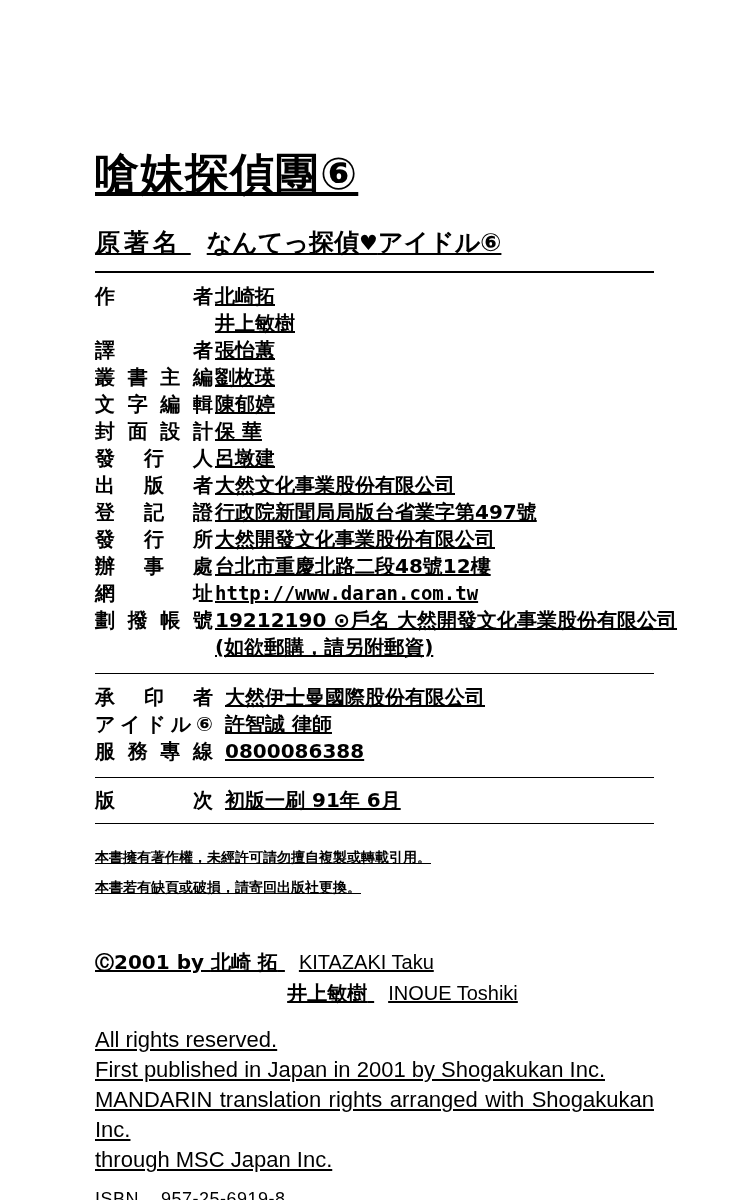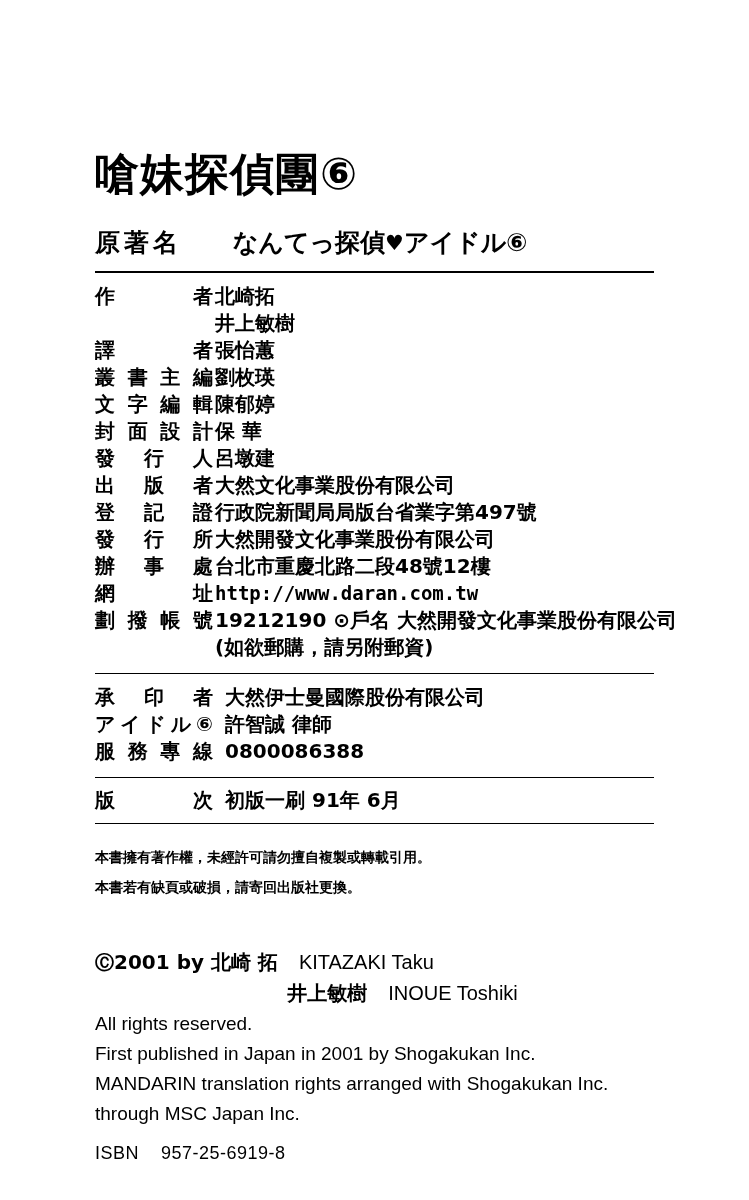--- a/index.html
+++ b/index.html
@@ -14,20 +14,21 @@
     color: #000000;
     position: relative;
     overflow: hidden;
   }
   .page {
     position: relative;
     width: 749px;
     height: 1200px;
     box-sizing: border-box;
     padding: 0 95px;
+    text-decoration: underline;
   }
   .title-block {
     padding-top: 152px;
   }
   .main-title {
     font-family: "DejaVu Sans", sans-serif;
     font-size: 44px;
     font-weight: bold;
     letter-spacing: 1px;
     line-height: 1;
@@ -37,21 +38,21 @@
     margin-top: 30px;
     font-family: "DejaVu Sans", sans-serif;
     font-size: 25px;
     font-weight: bold;
     white-space: nowrap;
   }
   .orig-label {
     letter-spacing: 4px;
   }
   .orig-value {
-    margin-left: 42px;
+    margin-left: 16px;
   }
   .heart {
     font-size: 21px;
     vertical-align: 1px;
   }
   hr.rule {
     border: none;
     border-top: 2px solid #000;
     margin: 12px 0 0 0;
   }
@@ -120,22 +121,23 @@
   .rom-name {
     font-family: "Liberation Sans", sans-serif;
     font-weight: normal;
     margin-left: 14px;
   }
   .indent-line {
     padding-left: 56px;
     text-align: center;
   }
   .eng-block {
-    font-family: "Liberation Sans", sans-serif;
-    font-size: 19px;
+    margin-top: 16px;
+    font-family: "Liberation Sans", sans-serif;
+    font-size: 22px;
     line-height: 30px;
   }
   .eng-justify {
     text-align: justify;
   }
   .isbn {
     margin-top: 14px;
     font-family: "Liberation Sans", sans-serif;
     font-size: 18px;
     letter-spacing: 0.5px;

